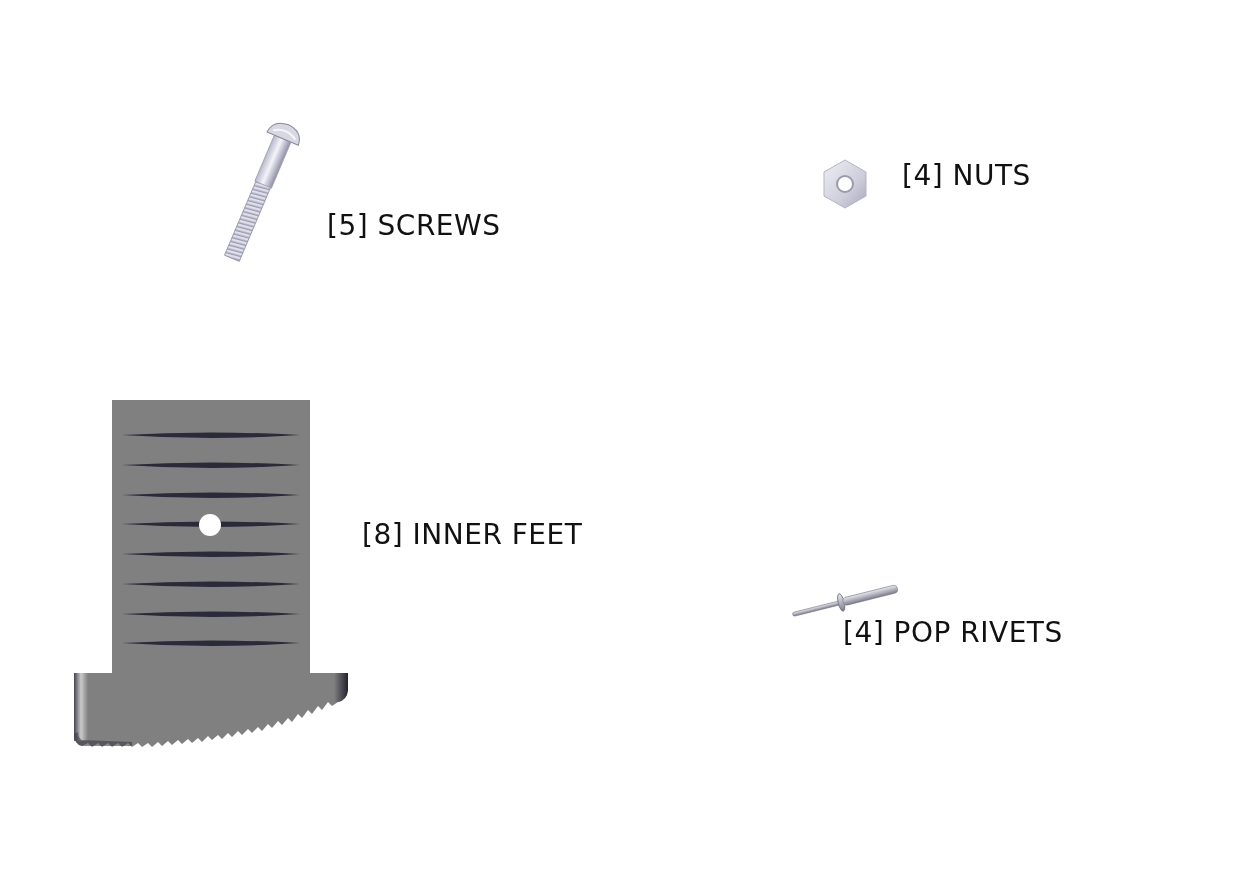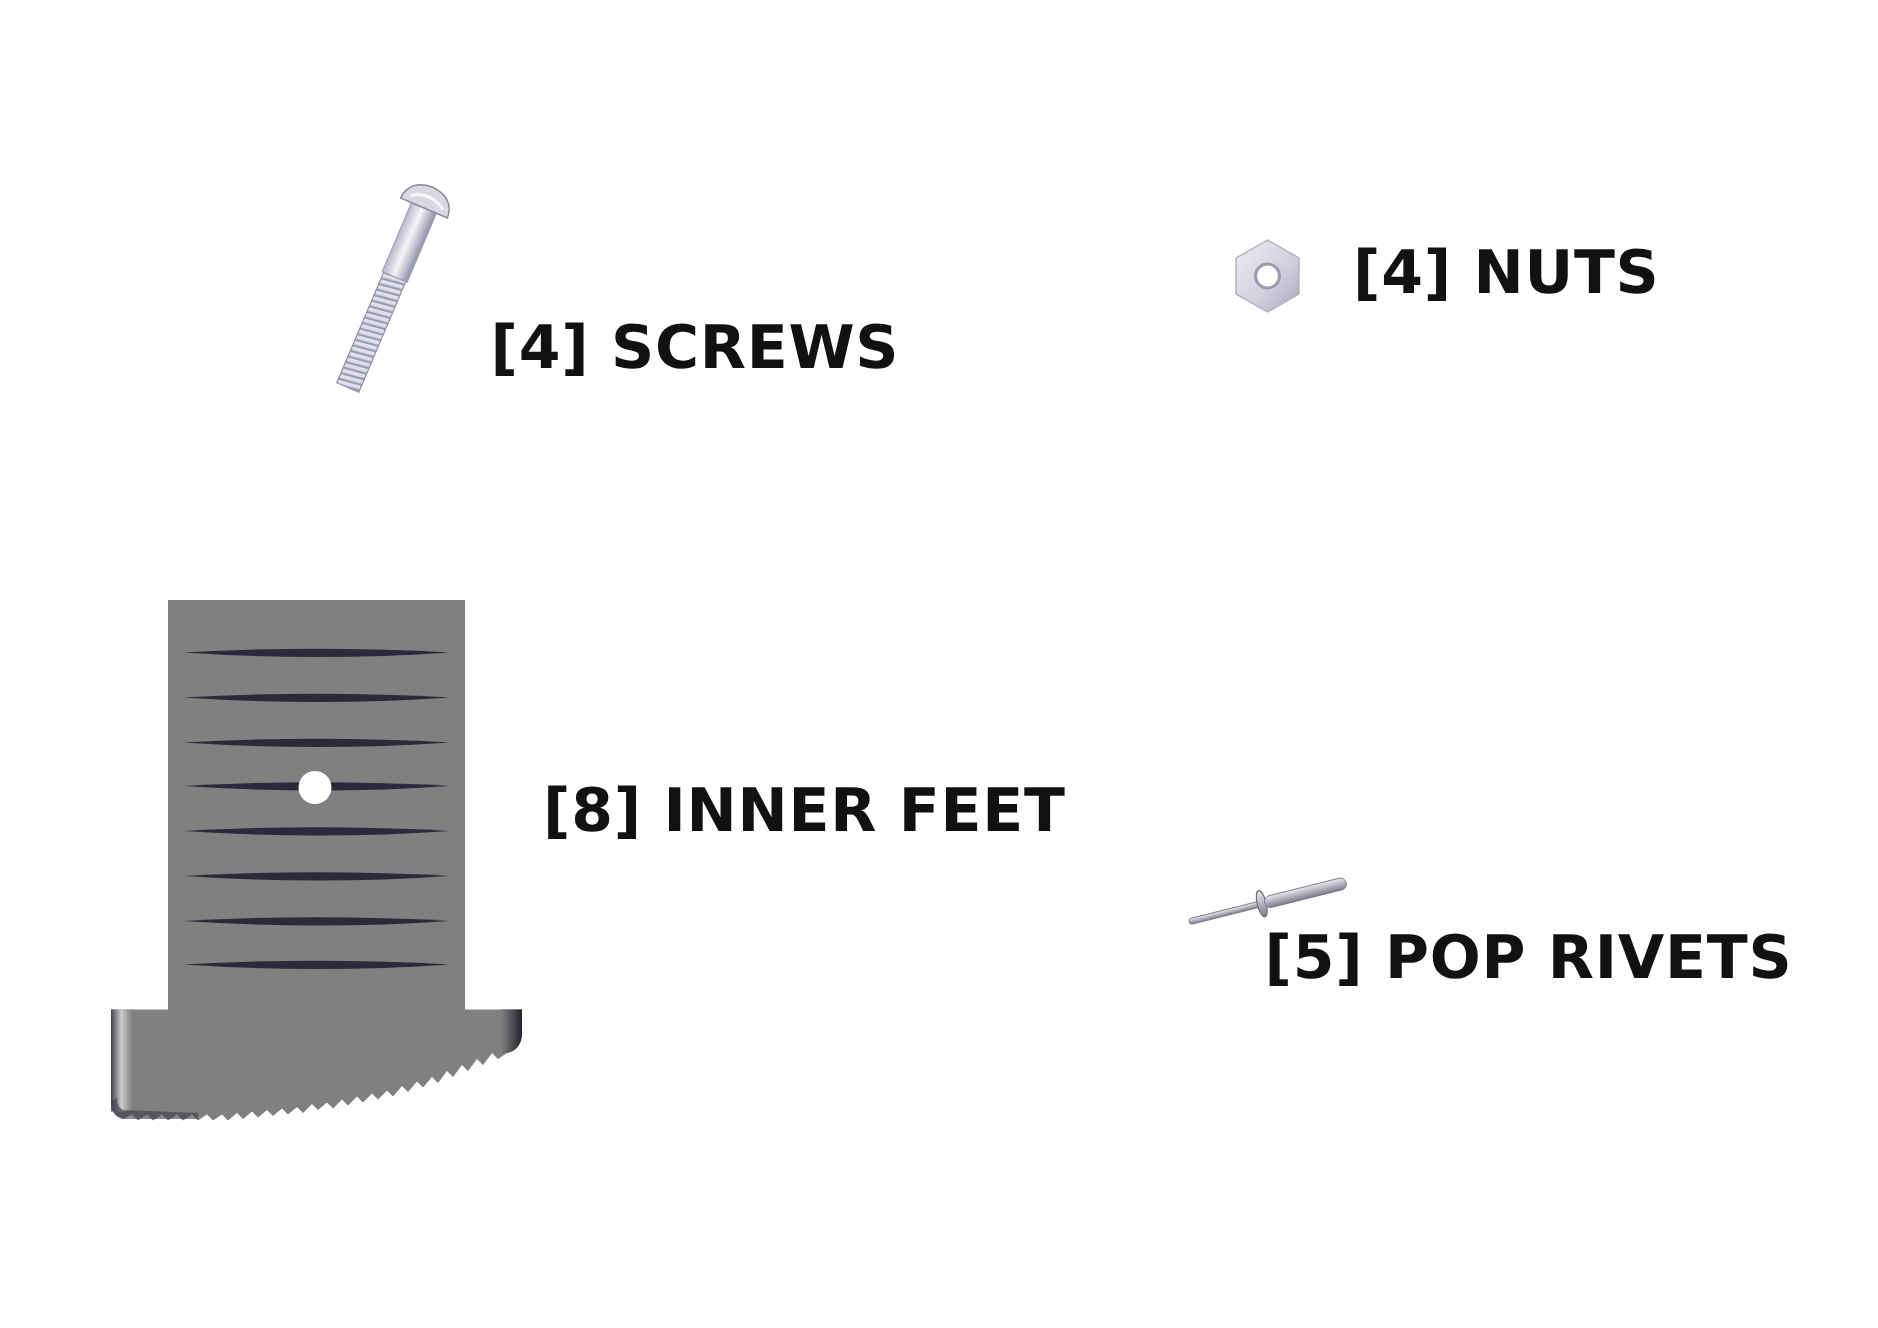--- a/index.html
+++ b/index.html
@@ -1,22 +1,22 @@
 <!DOCTYPE html>
 <html><head>
 <meta charset="utf-8">
 <style>
   html, body { margin: 0; padding: 0; background: #ffffff; }
   body { width: 1252px; height: 885px; position: relative; overflow: hidden; }
   .label {
     position: absolute;
     font-family: "DejaVu Sans", "Liberation Sans", sans-serif;
-    font-weight: bold;
+    font-weight: normal;
     color: #111111;
-    font-size: 40px;
+    font-size: 28px;
     letter-spacing: 0.5px;
     white-space: nowrap;
     line-height: 1;
   }
   .part { position: absolute; }
   svg { display: block; }
 </style>
 </head>
 <body>
 
@@ -37,21 +37,21 @@
 
       <rect x="-8" y="-10" width="16" height="82" fill="url(#thread)" stroke="#9090a8" stroke-width="0.8"></rect>
 
       <rect x="-9" y="-58" width="18" height="50" fill="url(#shankGrad)" stroke="#a0a0b8" stroke-width="0.8"></rect>
 
       <path d="M -17 -58 Q -16 -72 0 -73 Q 16 -72 17 -58 Z" fill="#d8d8e2" stroke="#8a8aa0" stroke-width="1"></path>
       <path d="M -12 -62 Q 0 -70 12 -62" fill="none" stroke="#f6f6fa" stroke-width="2"></path>
     </g>
   </svg>
 </div>
-<div class="label" style="left:327px; top:212px;">[4] SCREWS</div>
+<div class="label" style="left:327px; top:212px;">[5] SCREWS</div>
 
 <div class="part" style="left:820px; top:158px; width:50px; height:52px;">
   <svg width="50" height="52" viewBox="0 0 50 52">
     <defs>
       <linearGradient id="nutGrad" x1="0" y1="0" x2="1" y2="1">
         <stop offset="0" stop-color="#eeeef4"></stop>
         <stop offset="0.6" stop-color="#cfcfdc"></stop>
         <stop offset="1" stop-color="#a8a8bc"></stop>
       </linearGradient>
     </defs>
@@ -120,13 +120,13 @@
     <g transform="translate(57,21) rotate(-14)">
 
       <rect x="-56" y="-2" width="52" height="4" rx="2" fill="url(#rivGrad)" stroke="#7a7a8a" stroke-width="0.6"></rect>
 
       <ellipse cx="-6" cy="0" rx="3" ry="9" fill="url(#rivGrad)" stroke="#6e6e7e" stroke-width="0.8"></ellipse>
 
       <rect x="-4" y="-4" width="56" height="8" rx="4" fill="url(#rivGrad)" stroke="#7a7a8a" stroke-width="0.6"></rect>
     </g>
   </svg>
 </div>
-<div class="label" style="left:843px; top:619px;">[5] POP RIVETS</div>
+<div class="label" style="left:843px; top:619px;">[4] POP RIVETS</div>
 
 </body></html>

